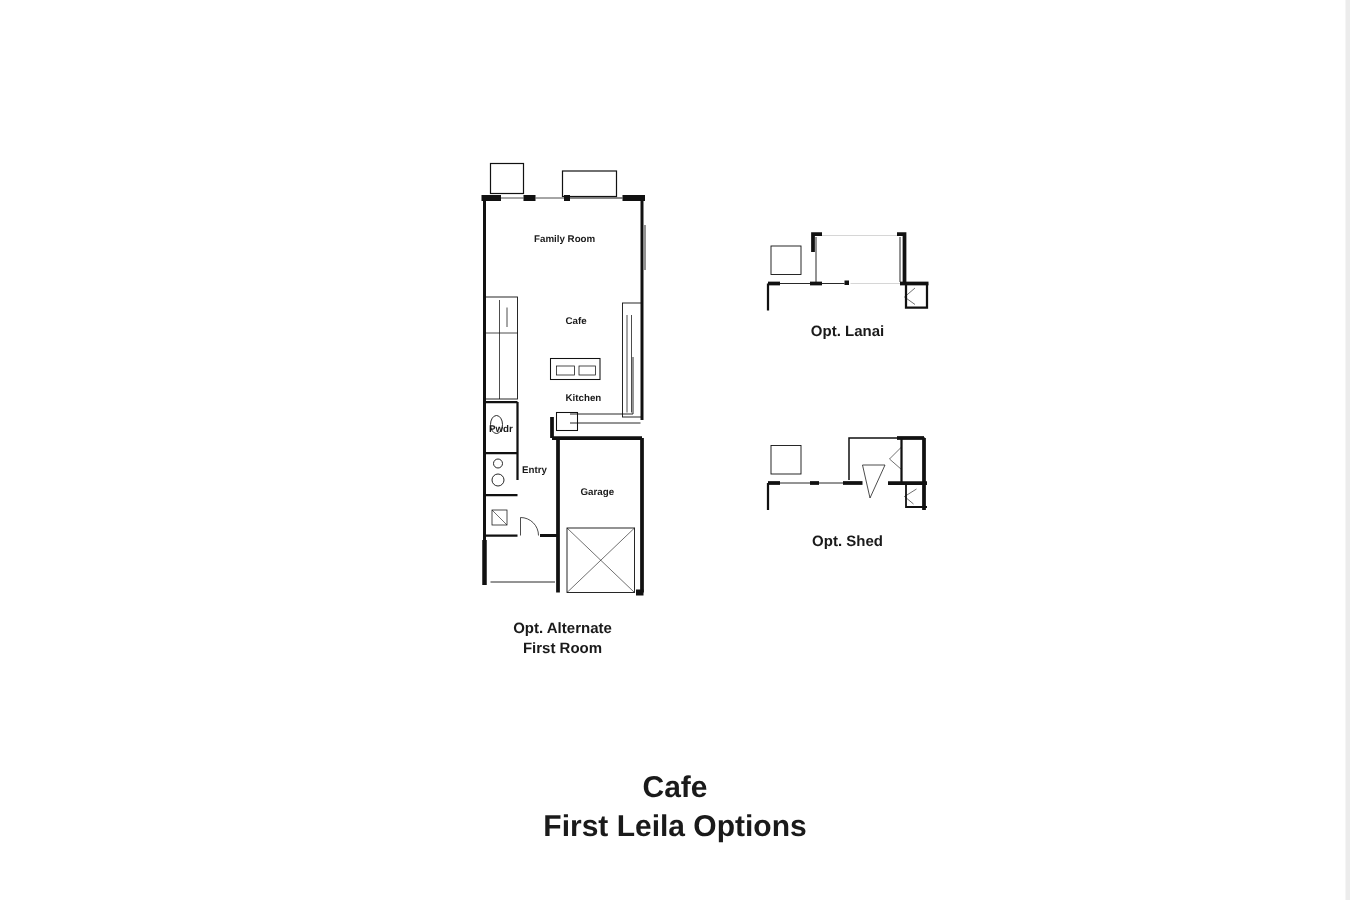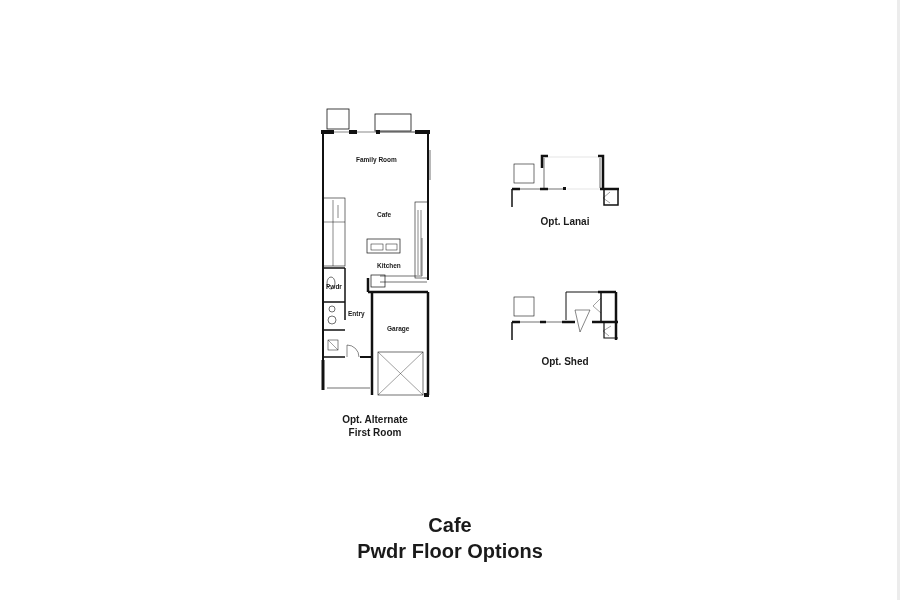--- a/index.html
+++ b/index.html
@@ -135,14 +135,14 @@
 
 <div class="lbl caption" style="left:320px; width:110px; top:413px;">
   <div>Opt. Alternate</div>
   <div>First Room</div>
 </div>
 <div class="lbl caption" style="left:515px; width:100px; top:215px;">Opt. Lanai</div>
 <div class="lbl caption" style="left:515px; width:100px; top:355px;text-align:center;">Opt. Shed</div>
 
 <div class="lbl title" style="top:512px;">
   <div>Cafe</div>
-  <div>Pwdr Floor Options</div>
+  <div>First Leila Options</div>
 </div>
 
 </body></html>

